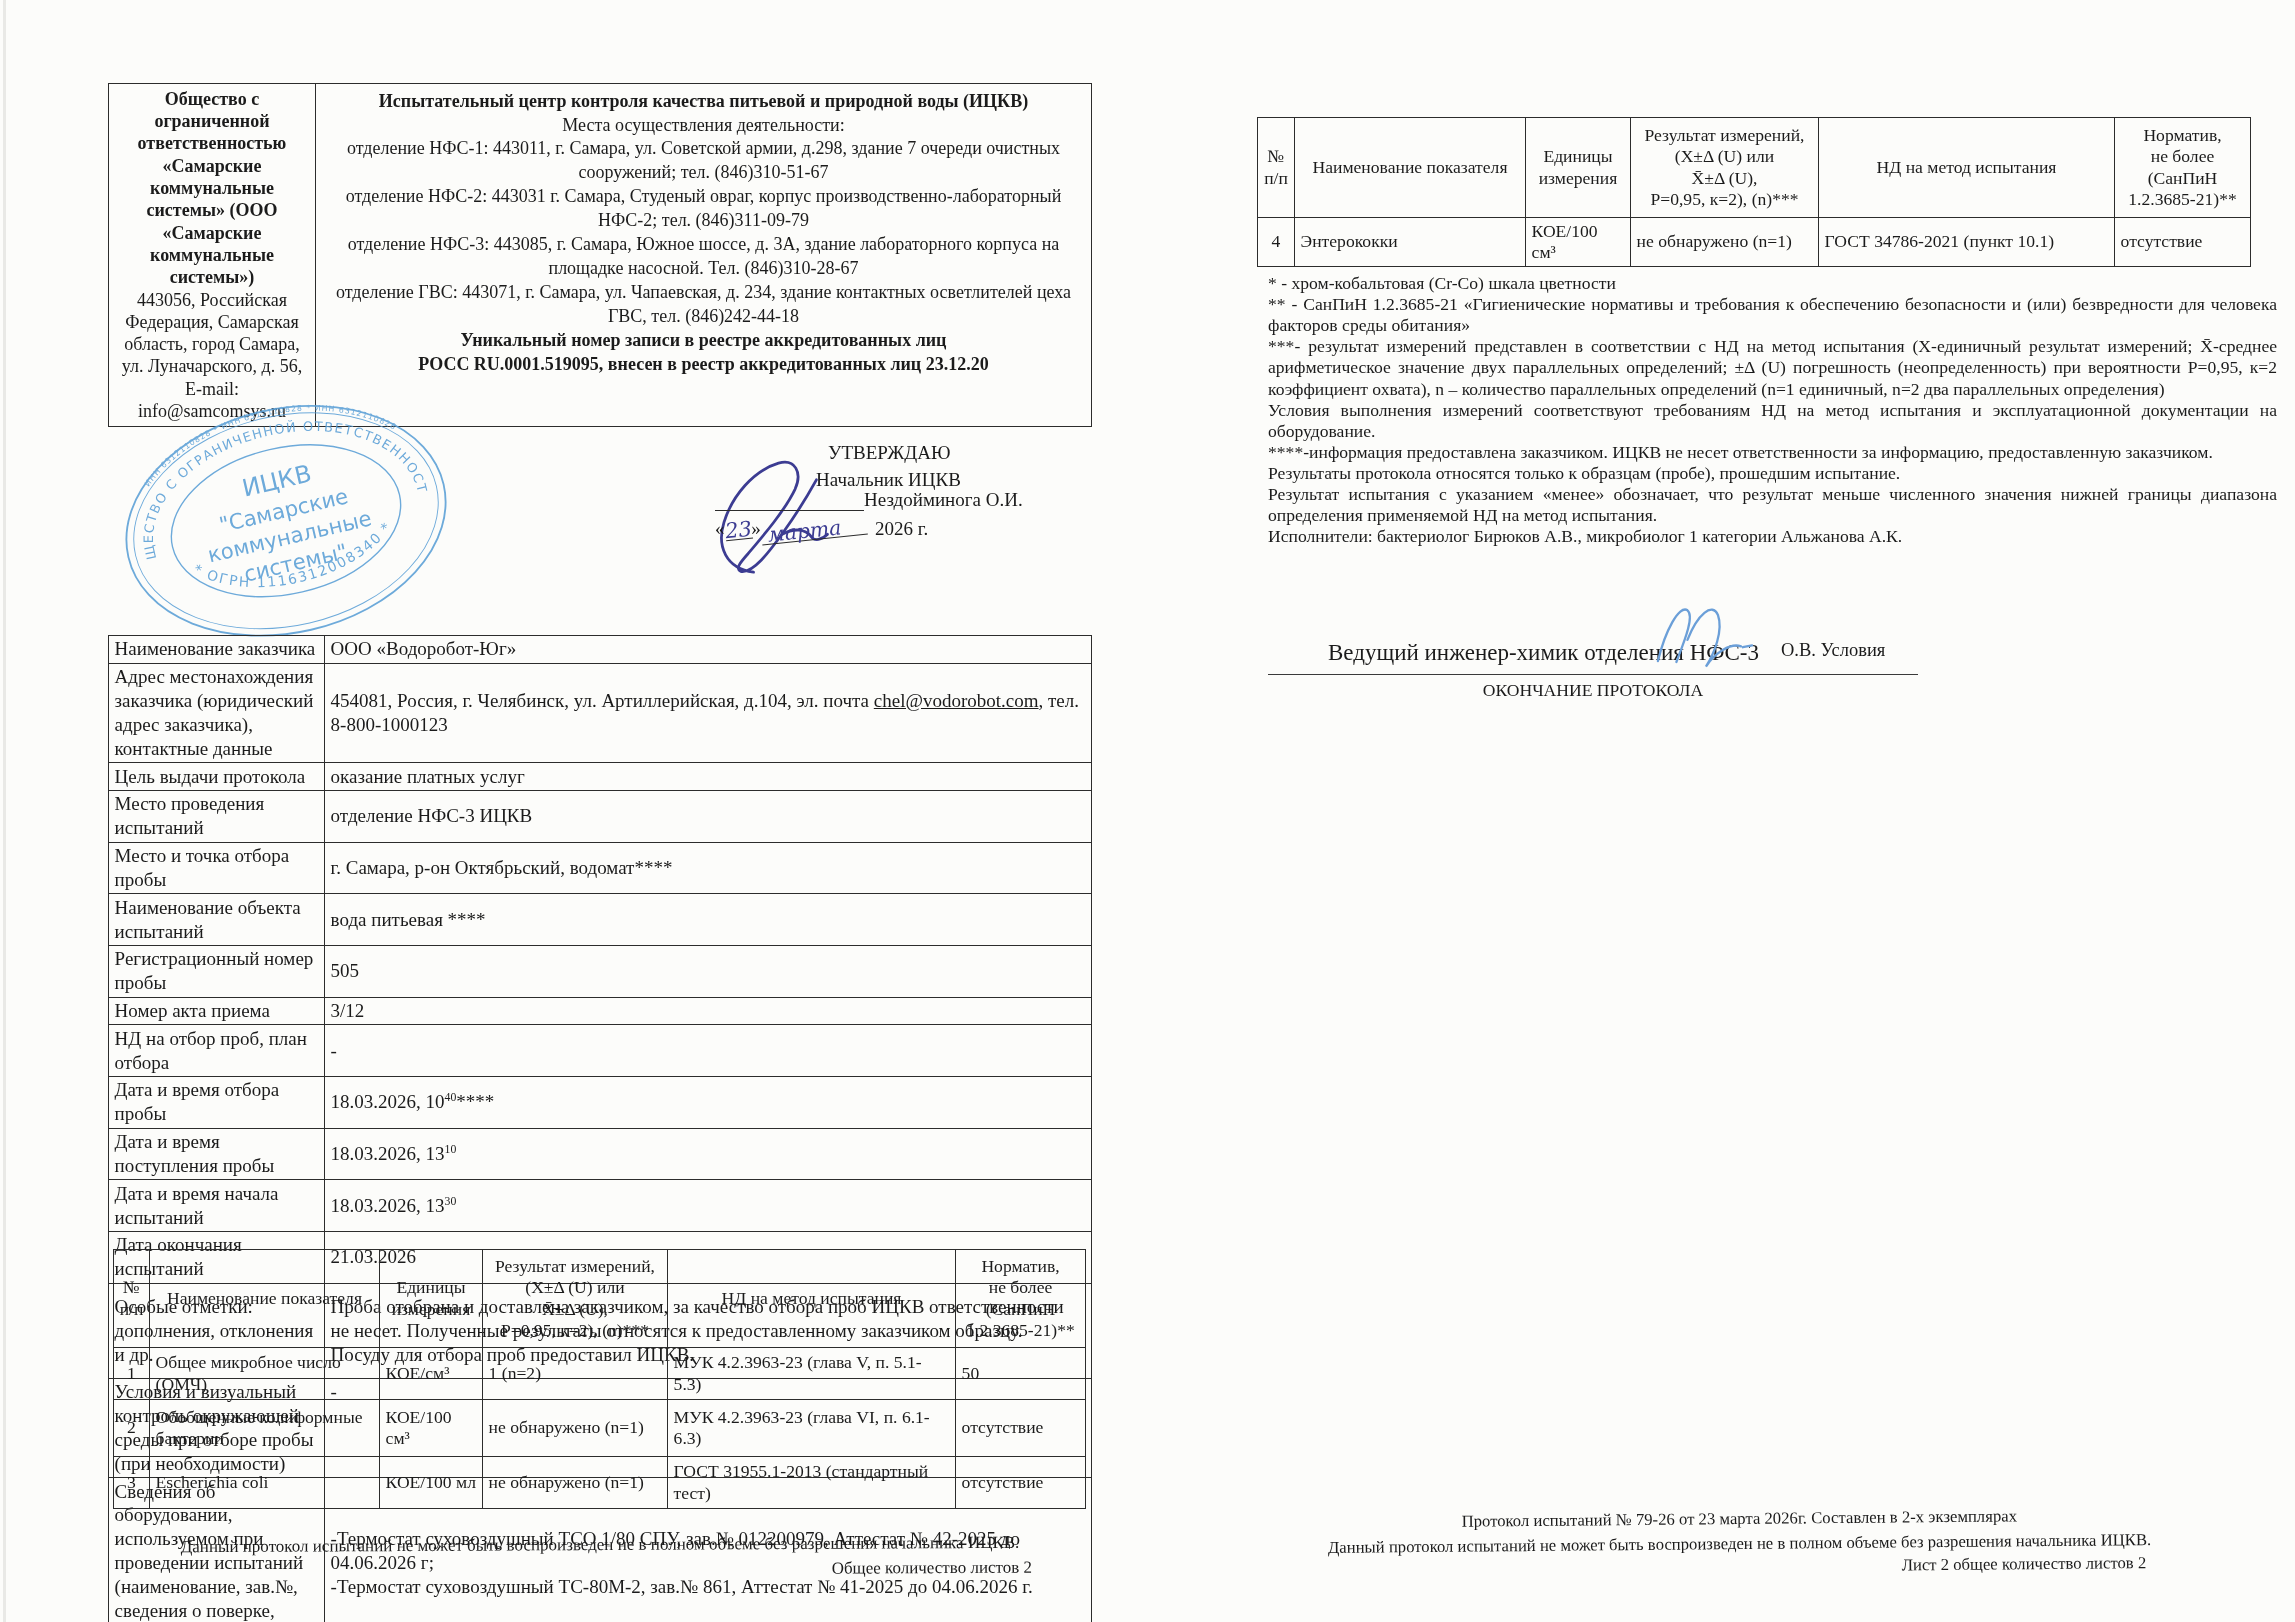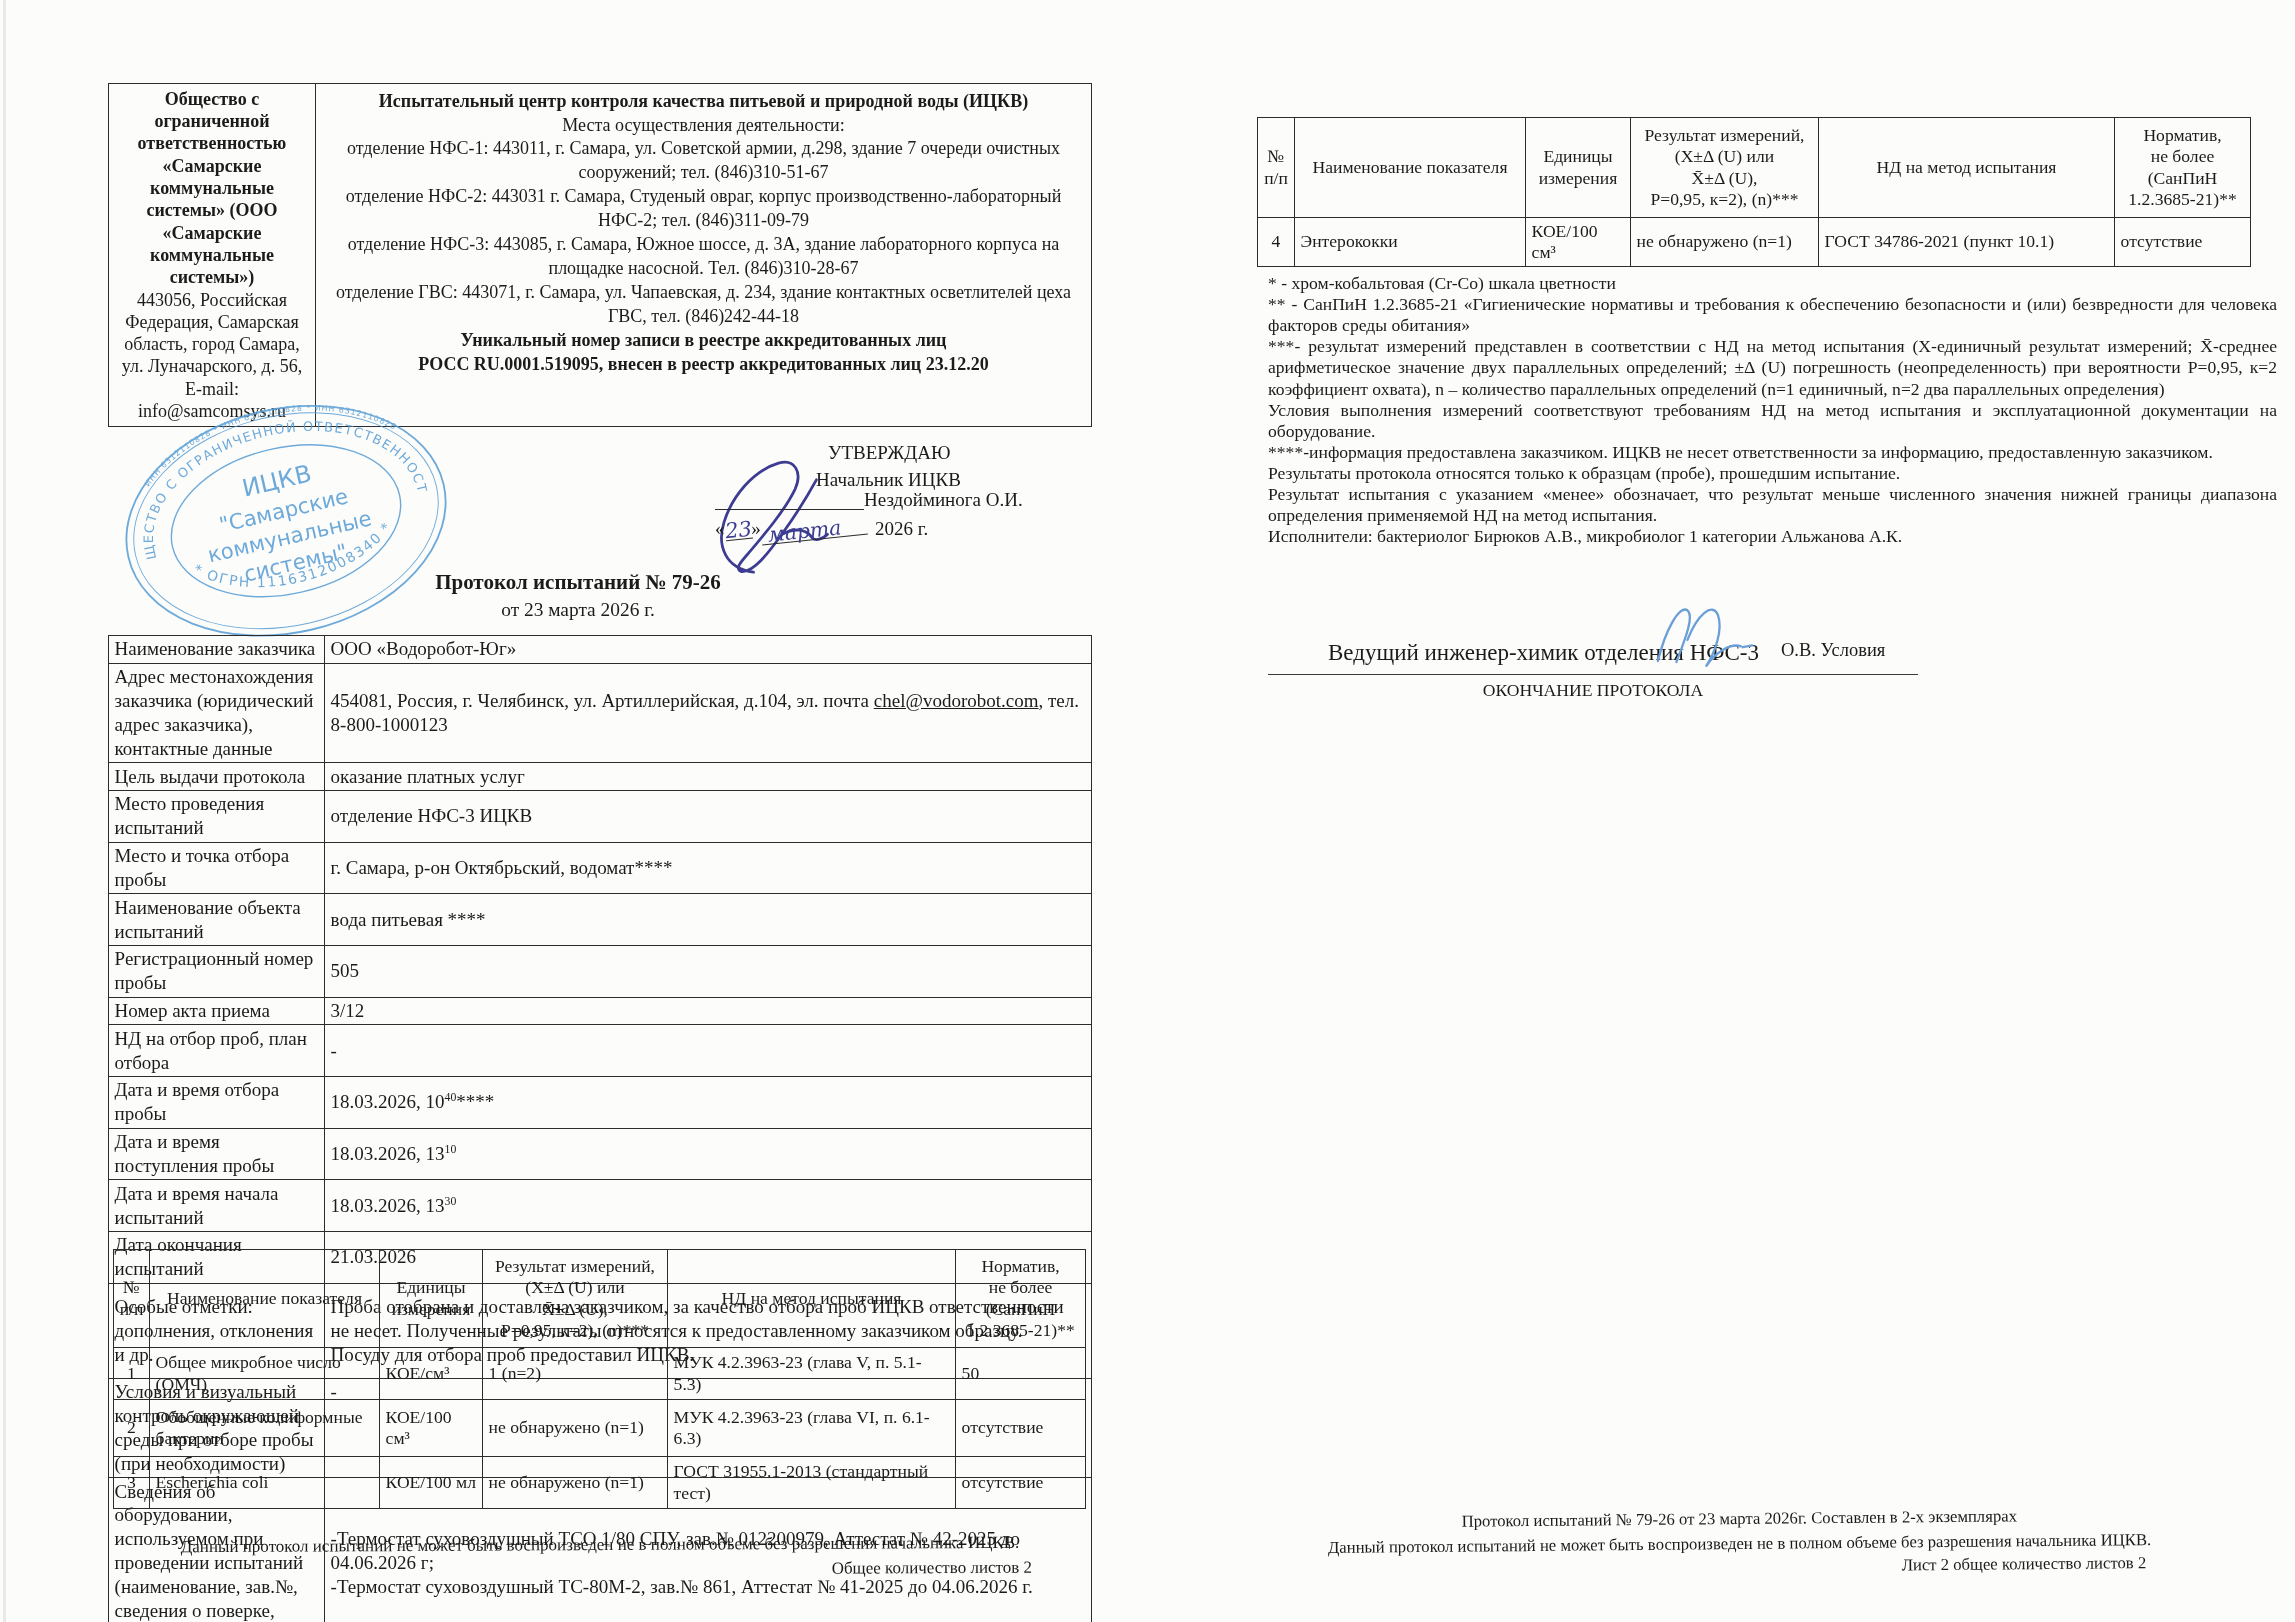--- a/index.html
+++ b/index.html
@@ -20,21 +20,21 @@
   .scan-edge { position:absolute; left:2.8px; top:0; width:3.2px; height:1623px; background:#e9e9e6; }
 
   
   .hdr { left:108px; top:71px; width:984px; display:flex; border:1.9px solid #2c2c2c; background:#fcfcfa;margin-top:12px; }
   .hdr-left { width:207px; border-right:1.9px solid #2c2c2c; padding:3.7px 2.8px; text-align:center; font-size:18px; line-height:1.24; }
   .hdr-right { flex:1; padding:5.6px 12px; text-align:center; font-size:18px; line-height:1.33; }
 
   
   .app-line1 { left:828px; top:442px; width:194px; font-size:19px; }
   .app-line2 { left:816px; top:469px; width:194px; font-size:19px; }
-  .app-sigline { left:715px; top:489px; width:331px; font-size:19px; display:flex; align-items:flex-start; }
+  .app-sigline { left:715px; top:489px; width:331px; font-size:19px; display:flex; align-items:center; }
   .app-sigline .rule { flex:0 0 149px; border-bottom:1.4px solid #2c2c2c; height:21px; }
   .app-dateline { left:715px; top:518px; width:331px; font-size:19px; display:flex; align-items:flex-end; }
   .hw { font-style:italic; color:#3c3c92; font-family:"DejaVu Serif",serif; transform:rotate(-6deg); display:inline-block; }
   .hw-day { font-size:21px; }
   .hw-month { font-size:20.4px; padding:0 6.5px; }
   .date-rule { border-bottom:1.4px solid #2c2c2c; height:22px; }
 
   .title-block { left:393px; top:570px; width:370px; text-align:center; }
   .title-l1 { font-weight:bold; font-size:21px; }
   .title-l2 { font-size:19.4px; margin-top:3.7px; }
@@ -141,24 +141,20 @@
       <span>Нездойминога О.И.</span>
     </div>
     <div class="abs app-dateline">
       <span>«</span>
       <span class="hw hw-day date-rule">23</span>
       <span>»</span>
       <span class="hw hw-month date-rule" style="min-width:106px;">марта</span>
       <span style="padding-left:8.3px;">2026 г.</span>
     </div>
 
-    <div class="abs title-block">
-      <div class="title-l1">Протокол испытаний № 79-26</div>
-      <div class="title-l2">от 23 марта 2026 г.</div>
-    </div>
 
     <table class="abs info">
       <colgroup>
           <col style="width:216px">
           <col>
         </colgroup>
       <tbody>
           <tr class="h1">
             <td class="lbl">Наименование заказчика</td>
             <td>ООО «Водоробот-Юг»</td>

